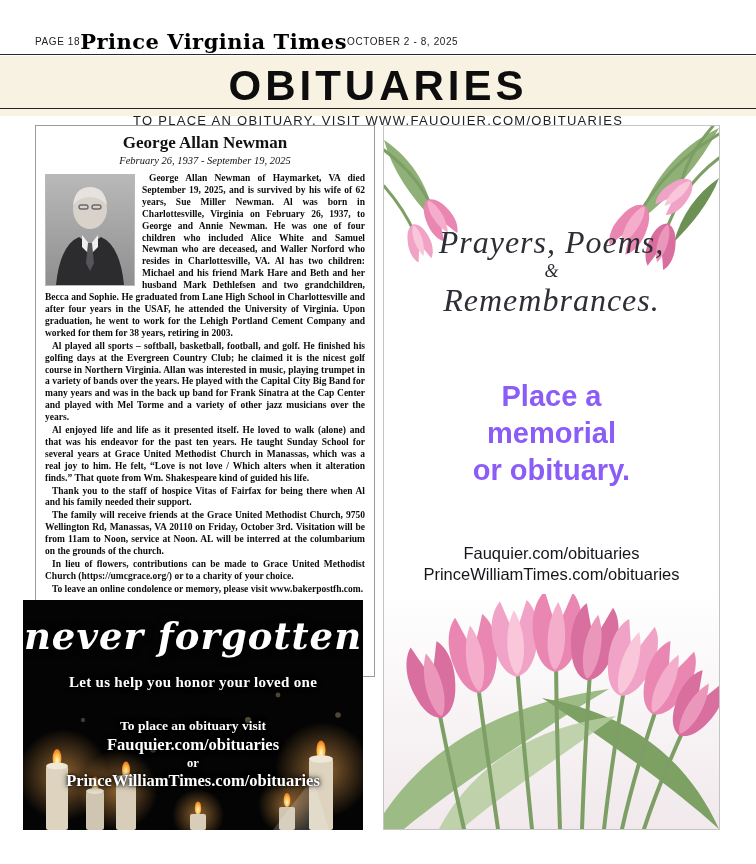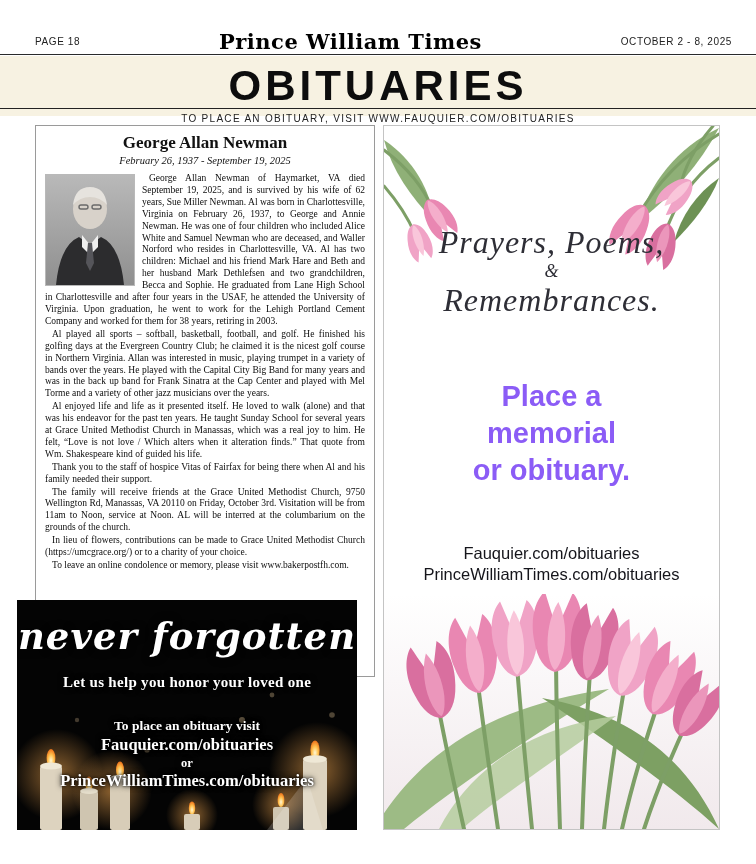--- a/index.html
+++ b/index.html
@@ -2,47 +2,47 @@
 <html><head>
 <meta charset="utf-8">
 <style>
   * { margin:0; padding:0; box-sizing:border-box; }
   html,body { width:756px; height:864px; background:#e9e9e9; }
   body { font-family:"Liberation Serif", serif; color:#111; }
   .page { position:relative; width:756px; height:864px; background:#ffffff; overflow:hidden; }
 
   
   .topbar { position:absolute; top:28px; left:35px; right:24px; height:26px;
-            display:flex; align-items:center; justify-content:space-between; }
+            display:flex; align-items:center; }
   .corner-label { font-family:"Liberation Sans", sans-serif; font-size:10px; letter-spacing:.6px; color:#222; }
   .masthead { font-family:"DejaVu Serif", serif; font-weight:bold; font-size:21px; letter-spacing:.5px; color:#000; }
   .top-rule { position:absolute; top:54px; left:0; right:0; border-top:1.6px solid #2a2a2a; }
 
   
   .banner { position:absolute; top:56px; left:0; right:0; height:60px; background:#f7f2e2; text-align:center; }
   .banner h1 { font-family:"Liberation Sans", sans-serif; font-weight:bold; font-size:42px;
                line-height:42px; letter-spacing:4px; color:#0d0d0d; padding-top:9px; }
   .banner-rule { border-top:1px solid #222; margin-top:1px; }
-  .banner-sub { font-family:"Liberation Sans", sans-serif; font-size:10px; letter-spacing:1.3px;
+  .banner-sub { font-family:"Liberation Sans", sans-serif; font-size:13px; letter-spacing:1.3px;
                 color:#222; margin-top:4px; }
 
   
   .obit-box { position:absolute; top:125px; left:35px; width:340px; height:552px;
               border:1px solid #9a9a9a; padding:7px 9px 6px 9px; overflow:hidden; background:#fff; }
   .obit-name { font-family:"Liberation Serif", serif; font-size:17px; font-weight:bold;
                text-align:center; line-height:20px; }
   .obit-dates { font-style:italic; font-size:10.5px; text-align:center; margin:2px 0 7px 0; }
   .obit-body { font-size:9.5px; line-height:11.9px; text-align:justify; color:#0c0c0c; }
-  .obit-body p { text-indent:7px; margin-bottom:1px; }
+  .obit-body p { text-indent:7px; margin-bottom:1px;font-weight:bold; }
   .obit-photo { float:left; width:90px; height:112px; margin:1px 7px 2px 0;
                 border:1px solid #b9b9b9; background:#cfcfcf; overflow:hidden; }
   .obit-photo svg { display:block; }
 
   
-  .candle-ad { position:absolute; top:600px; left:17px; width:340px; height:230px;
+  .candle-ad { position:absolute; top:600px; left:23px; width:340px; height:230px;
                background:#040404; overflow:hidden; }
   .candle-art { position:absolute; inset:0; }
   .candle-text { position:absolute; inset:0; text-align:center; color:#fff; z-index:2; }
   .nf-title { position:absolute; top:14px; left:0; right:0;
               font-family:"DejaVu Serif", serif; font-style:italic; font-weight:bold;
               font-size:37px; letter-spacing:1px; text-shadow:0 0 8px #000; }
   .nf-tag   { position:absolute; top:74px; left:0; right:0;
               font-weight:bold; font-size:15px; letter-spacing:.3px; text-shadow:0 0 6px #000; }
   .nf-cta   { position:absolute; top:118px; left:0; right:0;
               font-weight:bold; font-size:13.5px; text-shadow:0 0 6px #000, 0 0 3px #000; }
@@ -73,21 +73,21 @@
   .ad-url-2 { position:absolute; top:439px; left:0; right:0; text-align:center;
               font-family:"Liberation Sans", sans-serif; font-size:16.5px; color:#15151b; z-index:2; }
 </style>
 </head>
 <body>
 
 <div class="page">
 
   <header class="topbar">
     <span class="corner-label">PAGE 18</span>
-    <span class="masthead">Prince William Times</span>
+    <span class="masthead">Prince Virginia Times</span>
     <span class="corner-label">OCTOBER 2 - 8, 2025</span>
   </header>
   <div class="top-rule"></div>
 
   <section class="banner">
     <h1>OBITUARIES</h1>
     <div class="banner-rule"></div>
     <p class="banner-sub">TO PLACE AN OBITUARY, VISIT WWW.FAUQUIER.COM/OBITUARIES</p>
   </section>
 

